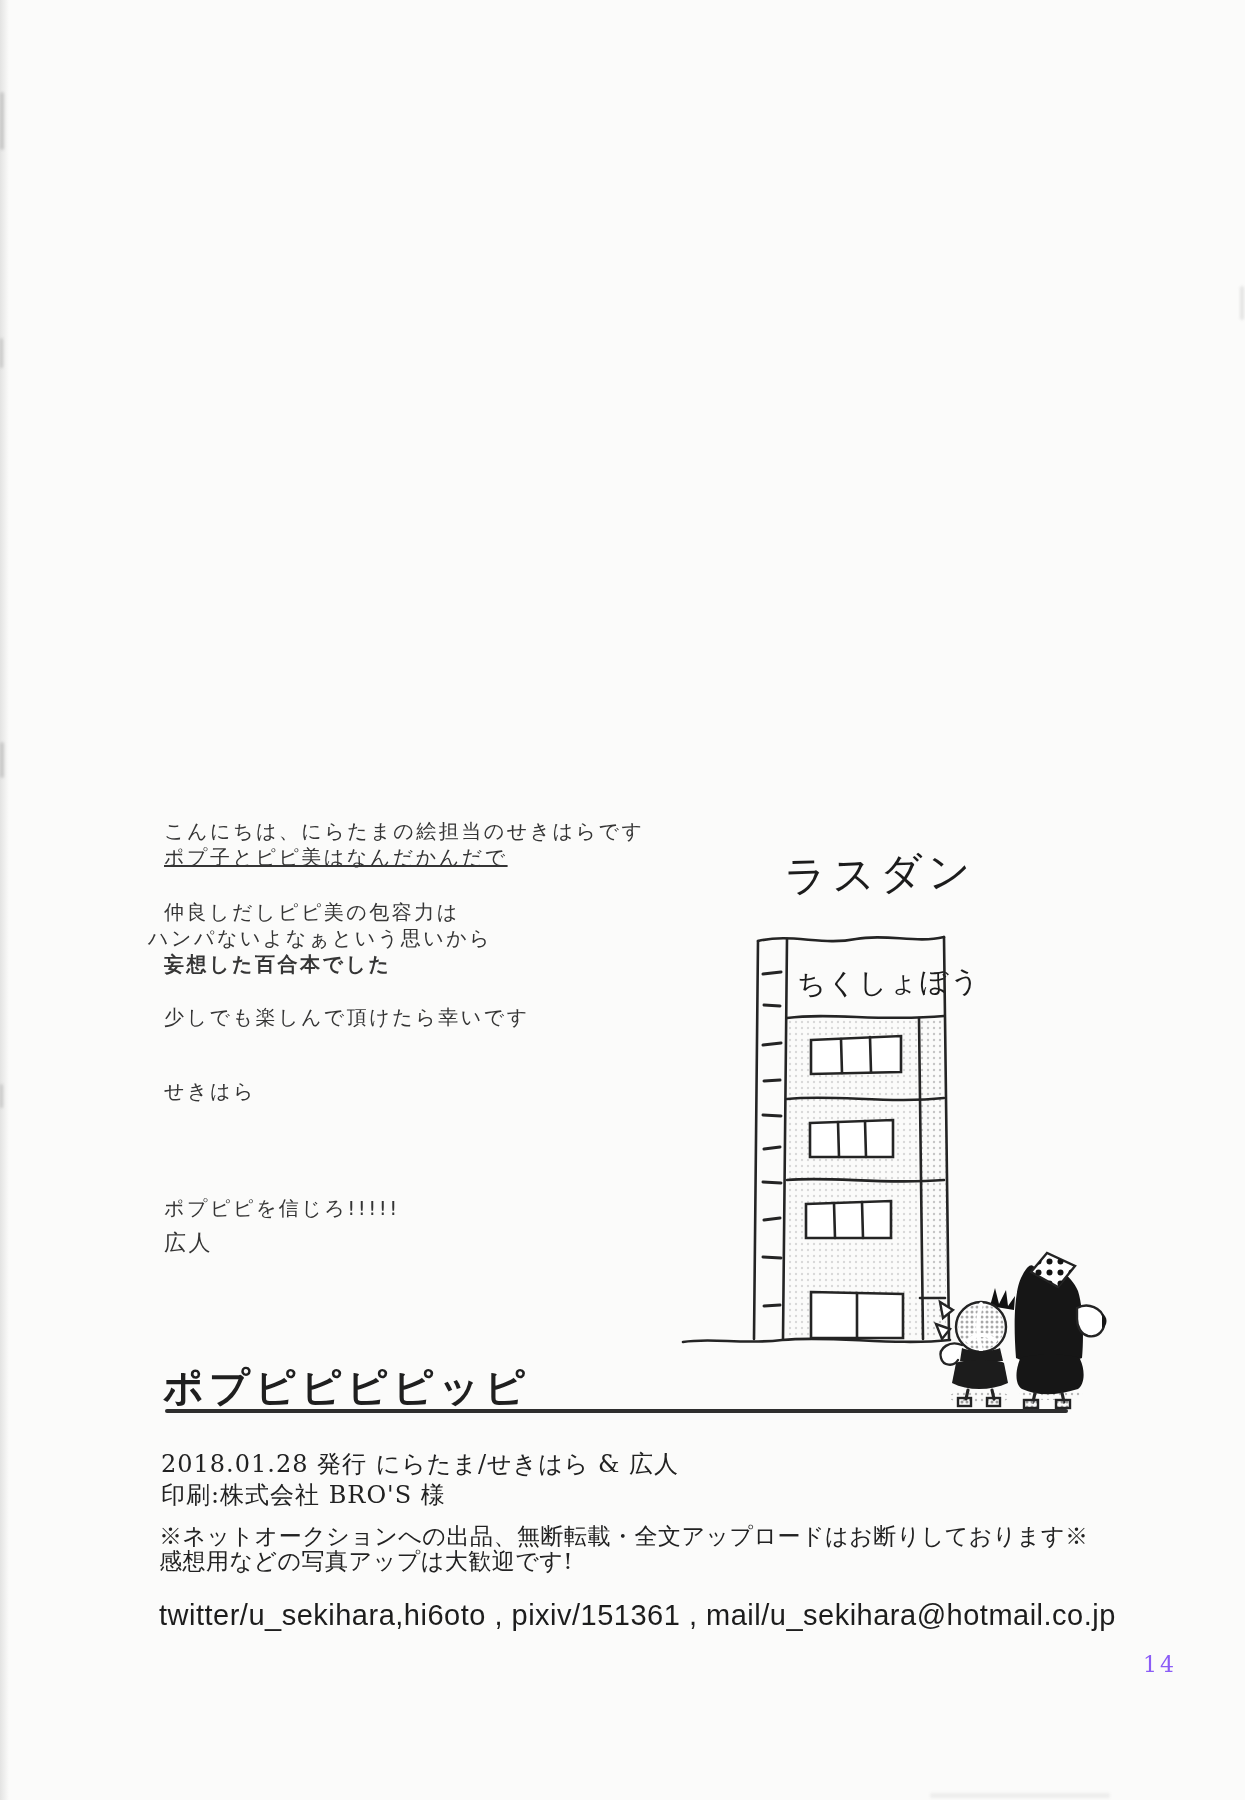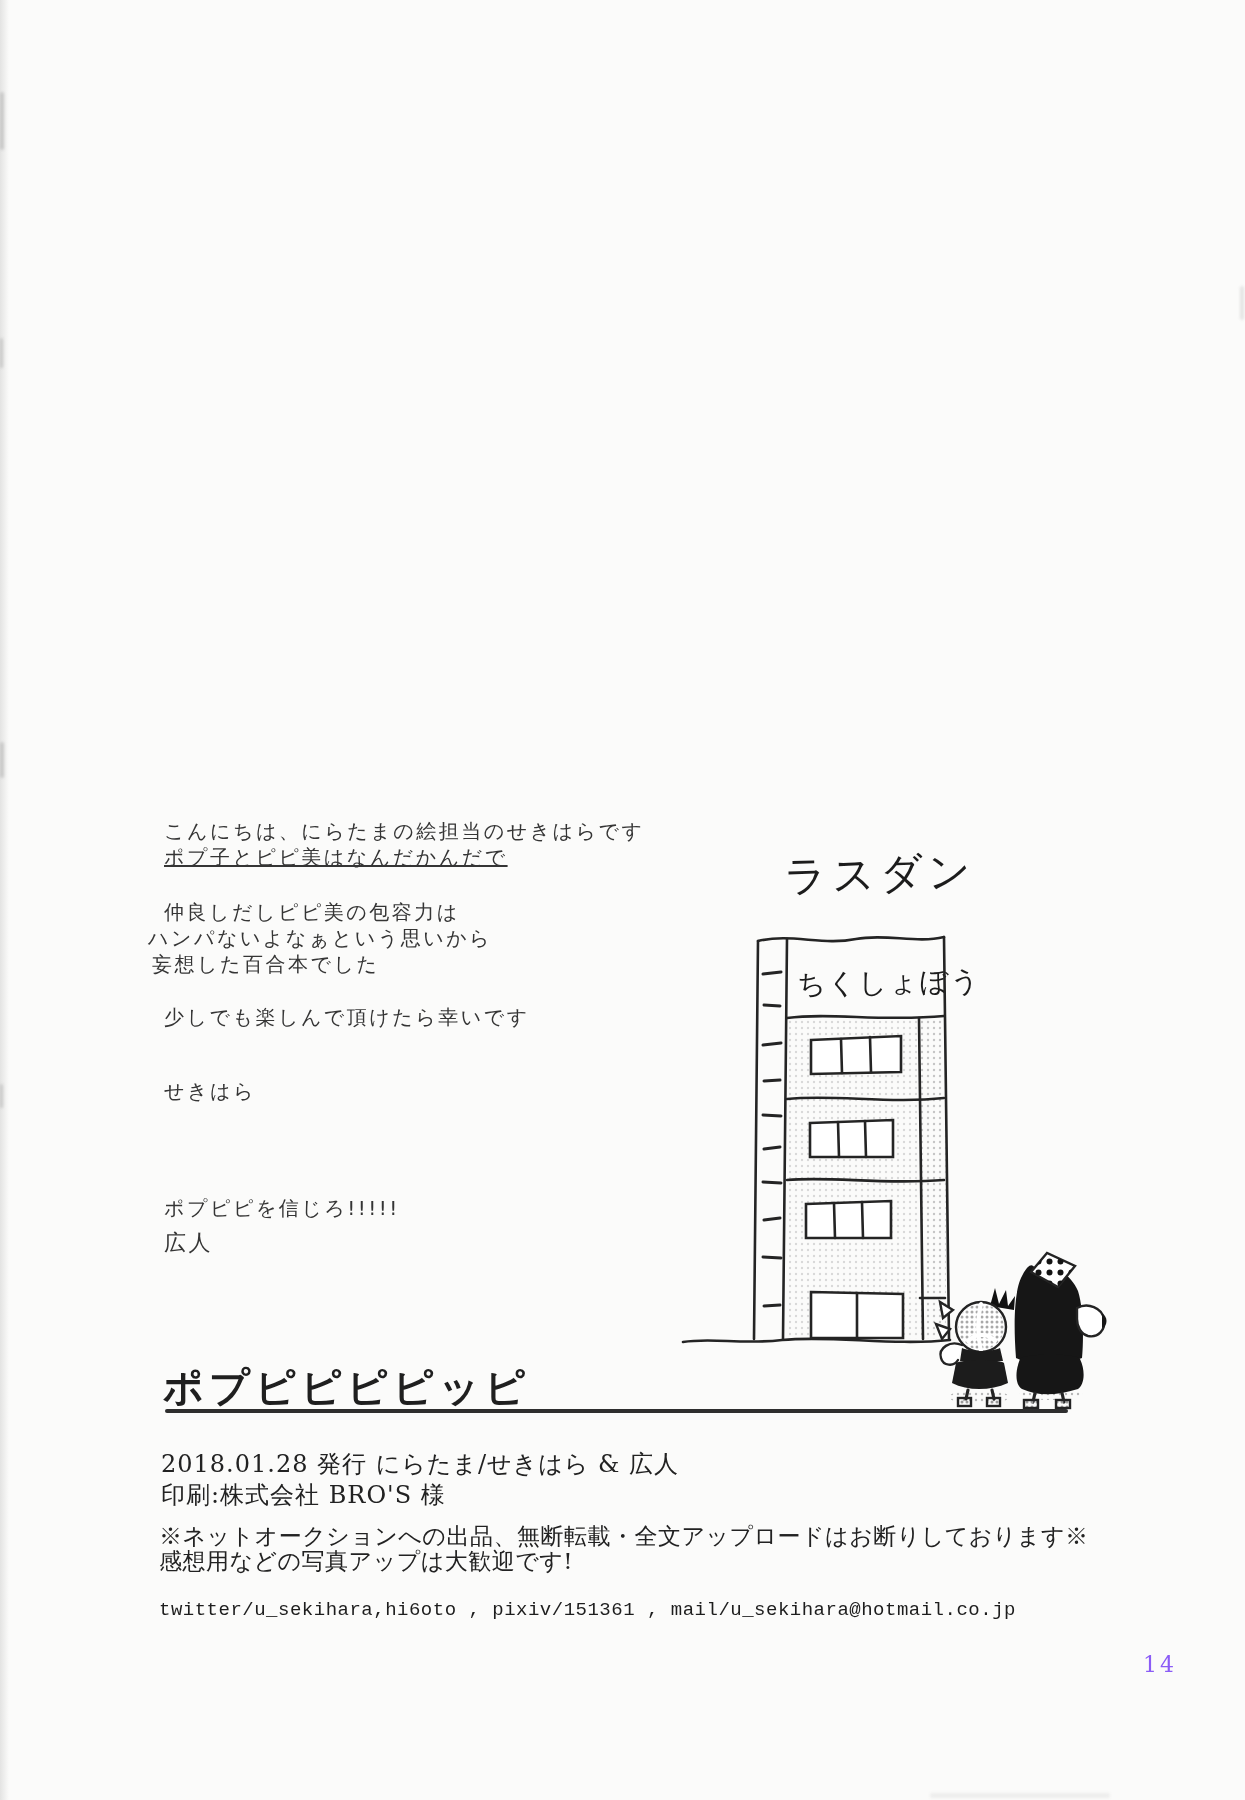--- a/index.html
+++ b/index.html
@@ -24,22 +24,22 @@
   }
   .colo{
     font-size:24px;letter-spacing:1px;color:#222;
     font-family:"DejaVu Serif","Liberation Serif",serif;
   }
   .warn{
     font-size:23px;letter-spacing:0.5px;color:#222;
     font-family:"DejaVu Serif","Liberation Serif",serif;
   }
   .contact{
-    font-size:19px;color:#1d1d1d;letter-spacing:0.5px;
-    font-family:Liberation Mono, monospace;
+    font-size:29px;color:#1d1d1d;letter-spacing:0.5px;
+    font-family:Liberation Sans, sans-serif;
   }
   .pageno{
     font-size:22px;letter-spacing:3px;color:#8b5cf6;
     font-family:"DejaVu Serif","Liberation Serif",serif;
   }
   .caption-hand{
     font-size:42px;color:#1c1c1c;letter-spacing:5px;
     transform:rotate(-1.8deg);font-weight:500;
   }
   .sign-hand{
@@ -59,21 +59,21 @@
 <div class="smudge" style="left:0;top:338px;width:3px;height:30px;"></div>
 <div class="smudge" style="left:0;top:742px;width:4px;height:36px;"></div>
 <div class="smudge" style="left:0;top:1084px;width:3px;height:24px;"></div>
 <div class="smudge" style="left:1240px;top:286px;width:4px;height:34px;opacity:.2;"></div>
 <div class="smudge" style="left:930px;top:1793px;width:180px;height:5px;opacity:.12;"></div>
 
 <div class="abs hand" style="left:164px;top:818px;">こんにちは、にらたまの絵担当のせきはらです</div>
 <div class="abs hand" style="left:164px;top:844px;text-decoration:underline;">ポプ子とピピ美はなんだかんだで</div>
 <div class="abs hand" style="left:164px;top:899px;">仲良しだしピピ美の包容力は</div>
 <div class="abs hand" style="left:148px;top:925px;">ハンパないよなぁという思いから</div>
-<div class="abs hand" style="left:152px;top:951px;">妄想した百合本でした</div>
+<div class="abs hand" style="left:164px;top:951px;font-weight:bold;">妄想した百合本でした</div>
 <div class="abs hand" style="left:164px;top:1004px;">少しでも楽しんで頂けたら幸いです</div>
 <div class="abs hand" style="left:164px;top:1078px;">せきはら</div>
 <div class="abs hand" style="left:164px;top:1195px;">ポプピピを信じろ!!!!!</div>
 <div class="abs hand" style="left:164px;top:1228px;font-size:22px;">広人</div>
 
 <div class="abs caption-hand" style="left:784px;top:846px;">ラスダン</div>
 <div class="abs sign-hand" style="left:797px;top:964px;">ちくしょぼう</div>
 
 <svg class="abs" style="left:650px;top:840px;" width="470" height="580" viewBox="0 0 470 580">
   <defs>

